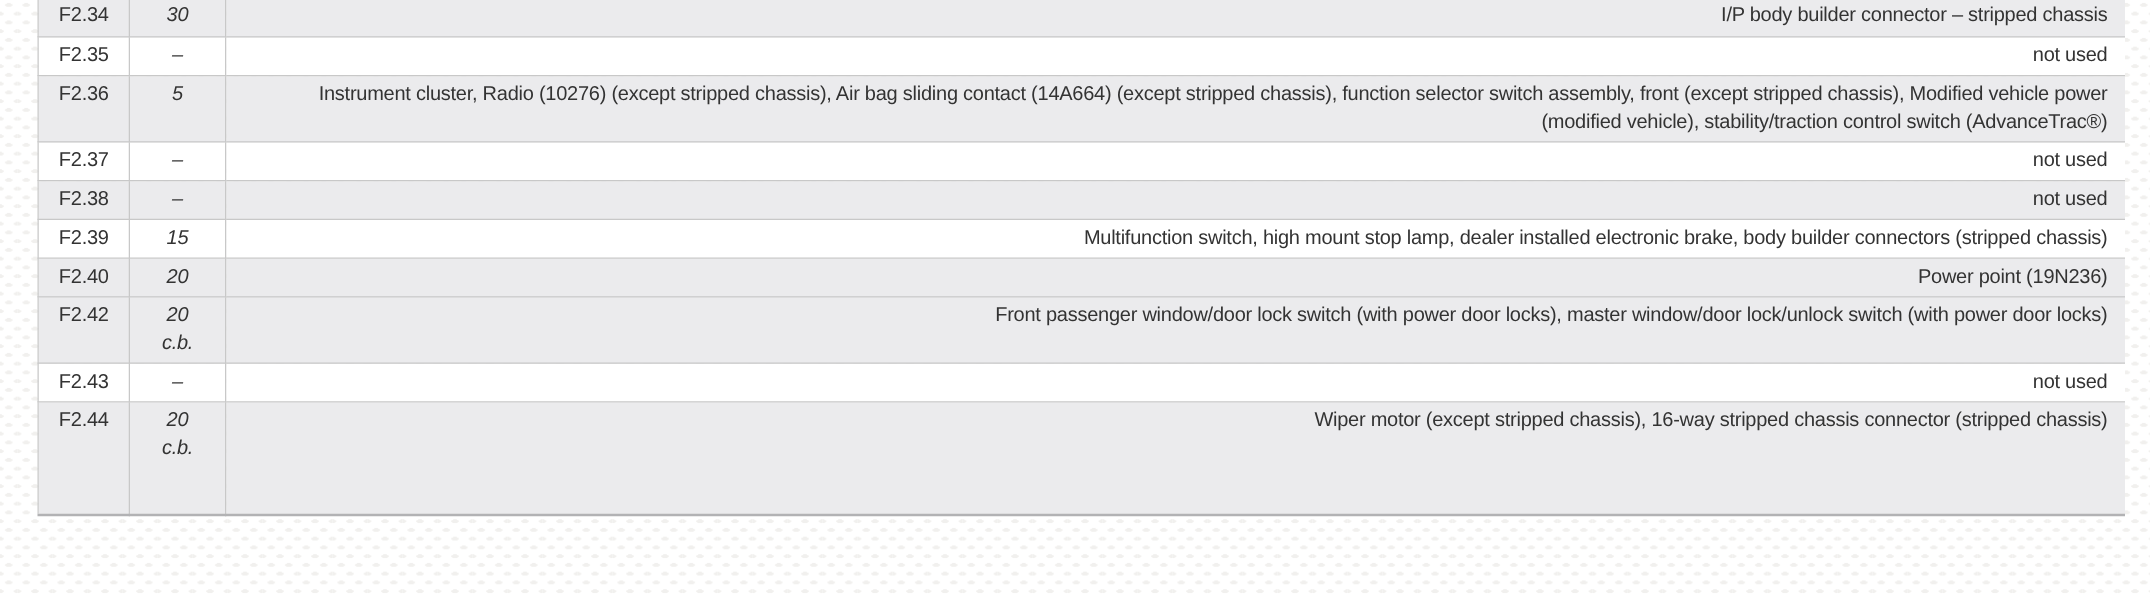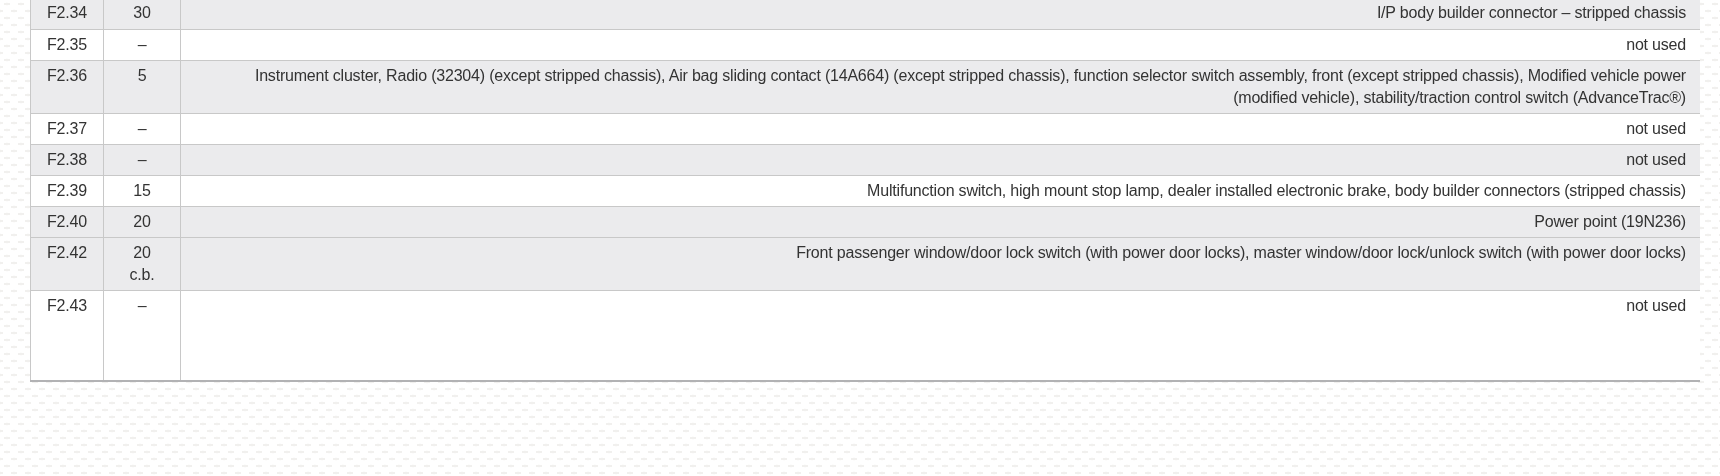--- a/index.html
+++ b/index.html
@@ -50,21 +50,21 @@
     border: 1px solid var(--border);
     vertical-align: top;
     padding: 4px 10px;
   }
   .fuse-table td:last-child { border-right: none; padding-right: 14px; }
   .fuse-table tr:first-child td { border-top: none; padding-top: 2px; padding-bottom: 5px; }
   .fuse-table tr:last-child td { height: 90px; }
   .fuse-table tr.shaded td { background: var(--row-shaded); }
   .fuse-table tr.plain td  { background: var(--row-plain); }
   td.fuse-cell { text-align: center; }
-  td.amp-cell  { text-align: center; white-space: pre-line; }
+  td.amp-cell  { text-align: center; white-space: pre-line; font-style: italic; }
   td.desc-cell { text-align: right; }
 </style>
 </head>
 <body>
 
 <div class="page">
   <table class="fuse-table">
     <colgroup>
       <col class="col-fuse">
       <col class="col-amp">
@@ -77,21 +77,21 @@
           <td class="desc-cell">I/P body builder connector – stripped chassis</td>
         </tr>
         <tr class="plain">
           <td class="fuse-cell">F2.35</td>
           <td class="amp-cell">–</td>
           <td class="desc-cell">not used</td>
         </tr>
         <tr class="shaded">
           <td class="fuse-cell">F2.36</td>
           <td class="amp-cell">5</td>
-          <td class="desc-cell">Instrument cluster, Radio (32304) (except stripped chassis), Air bag sliding contact (14A664) (except stripped chassis), function selector switch assembly, front (except stripped chassis), Modified vehicle power (modified vehicle), stability/traction control switch (AdvanceTrac®)</td>
+          <td class="desc-cell">Instrument cluster, Radio (10276) (except stripped chassis), Air bag sliding contact (14A664) (except stripped chassis), function selector switch assembly, front (except stripped chassis), Modified vehicle power (modified vehicle), stability/traction control switch (AdvanceTrac®)</td>
         </tr>
         <tr class="plain">
           <td class="fuse-cell">F2.37</td>
           <td class="amp-cell">–</td>
           <td class="desc-cell">not used</td>
         </tr>
         <tr class="shaded">
           <td class="fuse-cell">F2.38</td>
           <td class="amp-cell">–</td>
           <td class="desc-cell">not used</td>
@@ -110,15 +110,21 @@
           <td class="fuse-cell">F2.42</td>
           <td class="amp-cell">20
 c.b.</td>
           <td class="desc-cell">Front passenger window/door lock switch (with power door locks), master window/door lock/unlock switch (with power door locks)</td>
         </tr>
         <tr class="plain">
           <td class="fuse-cell">F2.43</td>
           <td class="amp-cell">–</td>
           <td class="desc-cell">not used</td>
         </tr>
+        <tr class="shaded">
+          <td class="fuse-cell">F2.44</td>
+          <td class="amp-cell">20
+c.b.</td>
+          <td class="desc-cell">Wiper motor (except stripped chassis), 16-way stripped chassis connector (stripped chassis)</td>
+        </tr>
       </tbody>
   </table>
 </div>
 
 </body></html>

